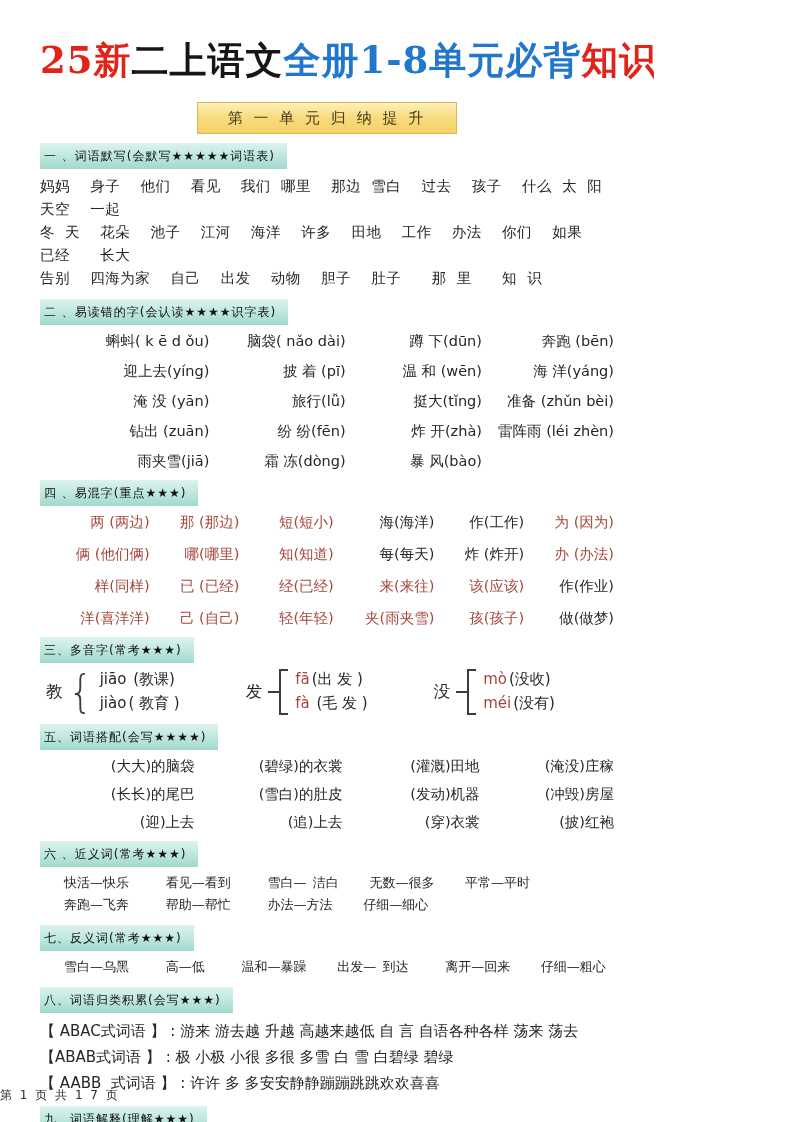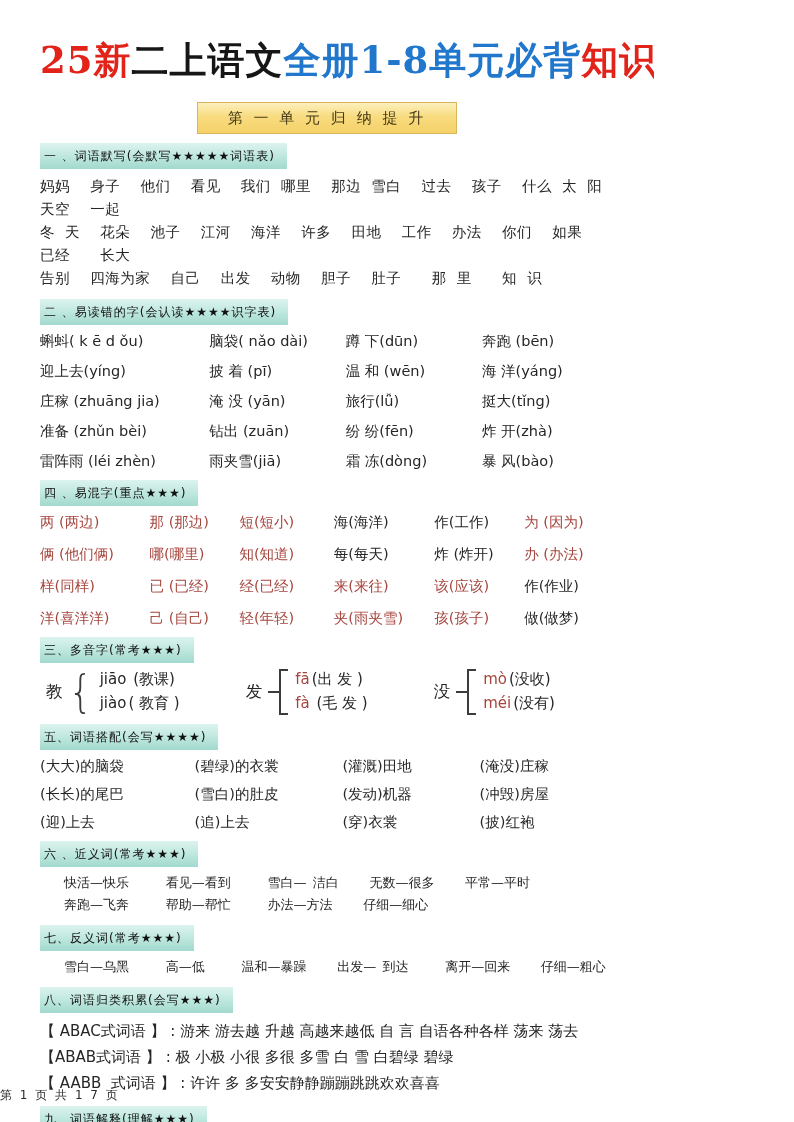--- a/index.html
+++ b/index.html
@@ -61,21 +61,21 @@
   .confusable-grid{
     grid-template-columns:1.22fr 1fr 1.05fr 1.12fr 1fr 1fr;
     row-gap:13px;
     font-size:14.5px;
   }
   .collocation-grid{
     grid-template-columns:1.15fr 1.1fr 1.02fr 1fr;
     row-gap:9px;
     font-size:14.5px;
   }
-  .cell{white-space:nowrap;}
+  .cell{white-space:nowrap;text-align:right;}
   .red{color:#a5453d;}
   .ink{color:#262626;}
   .poly-row{display:flex;gap:66px;margin-top:6px;margin-left:6px;align-items:center;}
   .poly-group{display:flex;align-items:center;}
   .poly-char{font-size:16.5px;margin-right:6px;}
   .brace{display:inline-block;}
   .brace-curly::before{
     content:"{";
     font-size:38px;
     font-weight:200;
@@ -145,21 +145,20 @@
     <div class="grid pinyin-grid">
 
     <div class="cell">蝌蚪( k ē  d ǒu)</div>
         <div class="cell">脑袋( nǎo dài)</div>
         <div class="cell">蹲 下(dūn)</div>
         <div class="cell">奔跑 (bēn)</div>
         <div class="cell">迎上去(yíng)</div>
         <div class="cell">披 着 (pī)</div>
         <div class="cell">温 和 (wēn)</div>
         <div class="cell">海 洋(yáng)</div>
-        <div class="cell">庄稼 (zhuāng  jia)</div>
         <div class="cell">淹 没 (yān)</div>
         <div class="cell">旅行(lǚ)</div>
         <div class="cell">挺大(tǐng)</div>
         <div class="cell">准备 (zhǔn  bèi)</div>
         <div class="cell">钻出 (zuān)</div>
         <div class="cell">纷 纷(fēn)</div>
         <div class="cell">炸 开(zhà)</div>
         <div class="cell">雷阵雨 (léi  zhèn)</div>
         <div class="cell">雨夹雪(jiā)</div>
         <div class="cell">霜 冻(dòng)</div>

